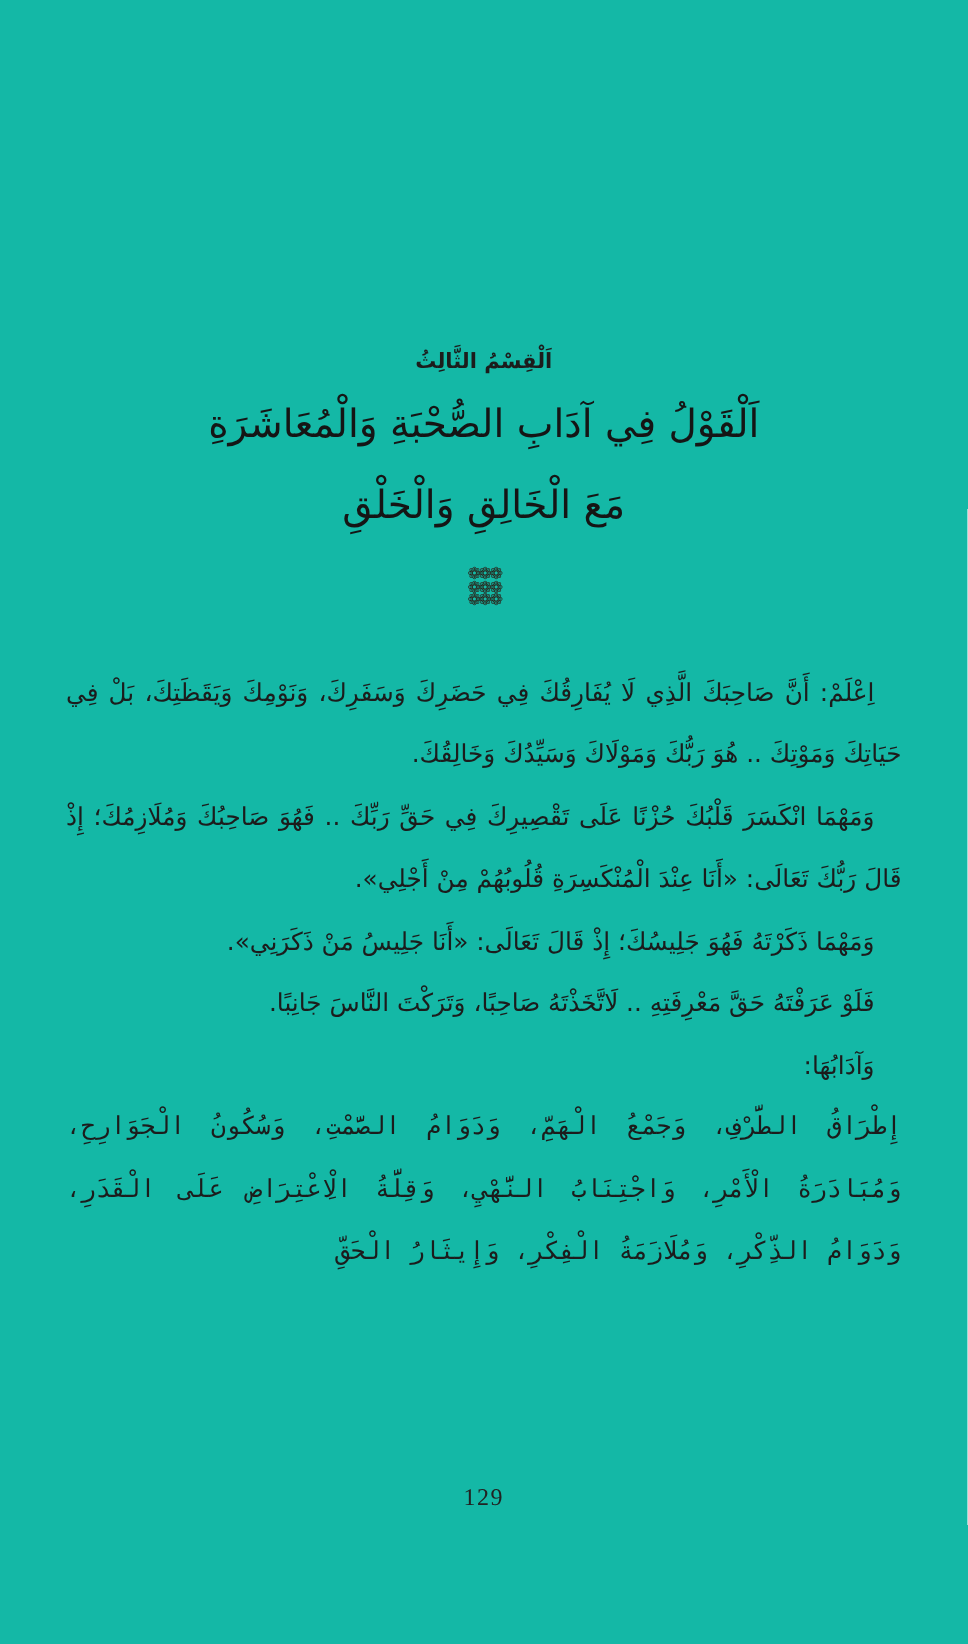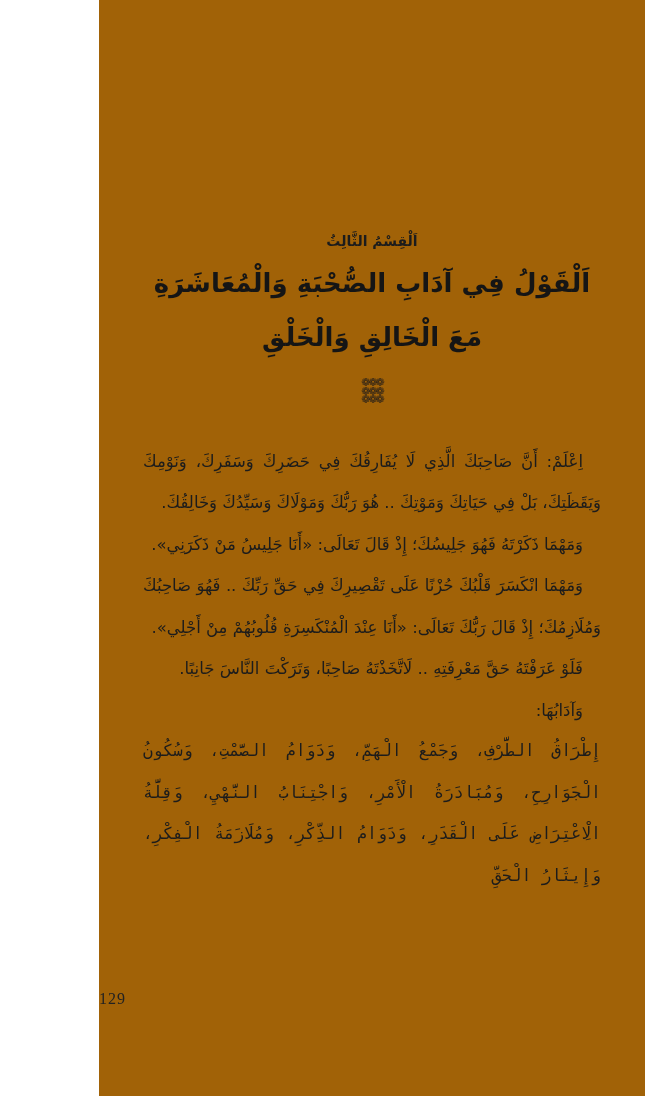--- a/index.html
+++ b/index.html
@@ -2,43 +2,43 @@
 <html lang="ar" dir="rtl"><head>
 <meta charset="utf-8">
 <style>
   html, body {
     margin: 0;
     padding: 0;
     background: #ffffff;
   }
   .page {
     position: relative;
-    width: 546px;
+    width: 645px;
     height: 1096px;
-    background: #a16207;
+    background: #14b8a6;
     color: #1c1c1c;
     font-family: "DejaVu Sans", sans-serif;
     direction: rtl;
     overflow: hidden;
     box-sizing: border-box;
   }
   .header {
     padding-top: 231px;
     text-align: center;
   }
   .section-label {
     font-size: 14px;
     line-height: 20px;
     font-weight: bold;
     color: #1c1c1c;
   }
   .title-line {
     font-size: 26px;
     line-height: 40px;
-    font-weight: bold;
+    font-weight: normal;
     margin: 0;
     color: #151515;
   }
   .title-line.first { margin-top: 12px; }
   .title-line.second { margin-top: 14px; }
   .ornament {
     margin-top: 22px;
     font-size: 11px;
     line-height: 8.5px;
     letter-spacing: -2px;
@@ -58,20 +58,21 @@
   }
   .body-text p.no-indent {
     text-indent: 0;
     font-family: Liberation Mono, monospace;
   }
   .page-number {
     position: absolute;
     top: 990px;
     left: 0;
     width: 100%;
+    text-align: center;
     font-family: "Liberation Serif", "DejaVu Serif", serif;
     font-size: 16px;
     letter-spacing: 1px;
     color: #222222;
     direction: ltr;
   }
 </style>
 </head>
 <body>
 
@@ -83,22 +84,22 @@
     <h1 class="title-line second">مَعَ الْخَالِقِ وَالْخَلْقِ</h1>
     <div class="ornament">
       <div>❁❁❁</div>
       <div>❁❁❁</div>
       <div>❁❁❁</div>
     </div>
   </div>
 
   <div class="body-text">
     <p>اِعْلَمْ: أَنَّ صَاحِبَكَ الَّذِي لَا يُفَارِقُكَ فِي حَضَرِكَ وَسَفَرِكَ، وَنَوْمِكَ وَيَقَظَتِكَ، بَلْ فِي حَيَاتِكَ وَمَوْتِكَ .. هُوَ رَبُّكَ وَمَوْلَاكَ وَسَيِّدُكَ وَخَالِقُكَ.</p>
+    <p>وَمَهْمَا انْكَسَرَ قَلْبُكَ حُزْنًا عَلَى تَقْصِيرِكَ فِي حَقِّ رَبِّكَ .. فَهُوَ صَاحِبُكَ وَمُلَازِمُكَ؛ إِذْ قَالَ رَبُّكَ تَعَالَى: «أَنَا عِنْدَ الْمُنْكَسِرَةِ قُلُوبُهُمْ مِنْ أَجْلِي».</p>
     <p>وَمَهْمَا ذَكَرْتَهُ فَهُوَ جَلِيسُكَ؛ إِذْ قَالَ تَعَالَى: «أَنَا جَلِيسُ مَنْ ذَكَرَنِي».</p>
-    <p>وَمَهْمَا انْكَسَرَ قَلْبُكَ حُزْنًا عَلَى تَقْصِيرِكَ فِي حَقِّ رَبِّكَ .. فَهُوَ صَاحِبُكَ وَمُلَازِمُكَ؛ إِذْ قَالَ رَبُّكَ تَعَالَى: «أَنَا عِنْدَ الْمُنْكَسِرَةِ قُلُوبُهُمْ مِنْ أَجْلِي».</p>
     <p>فَلَوْ عَرَفْتَهُ حَقَّ مَعْرِفَتِهِ .. لَاتَّخَذْتَهُ صَاحِبًا، وَتَرَكْتَ النَّاسَ جَانِبًا.</p>
     <p>وَآدَابُهَا:</p>
     <p class="no-indent">إِطْرَاقُ الطَّرْفِ، وَجَمْعُ الْهَمِّ، وَدَوَامُ الصَّمْتِ، وَسُكُونُ الْجَوَارِحِ، وَمُبَادَرَةُ الْأَمْرِ، وَاجْتِنَابُ النَّهْيِ، وَقِلَّةُ الْاِعْتِرَاضِ عَلَى الْقَدَرِ، وَدَوَامُ الذِّكْرِ، وَمُلَازَمَةُ الْفِكْرِ، وَإِيثَارُ الْحَقِّ</p>
   </div>
 
   <div class="page-number">129</div>
 
 </div>
 
 </body></html>

